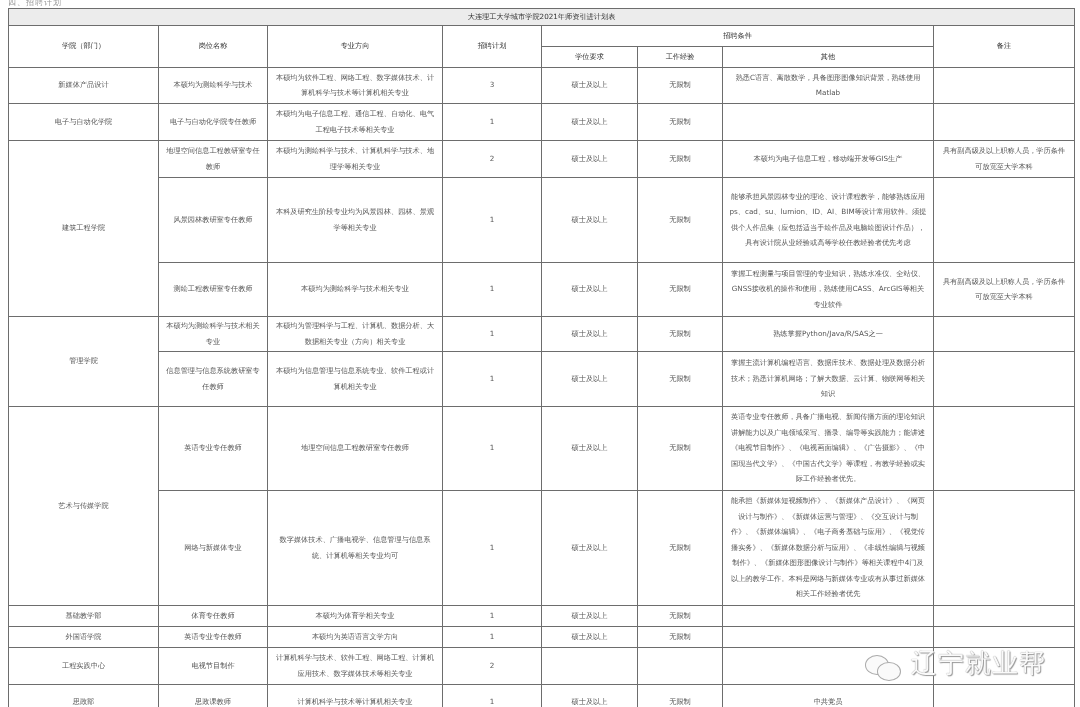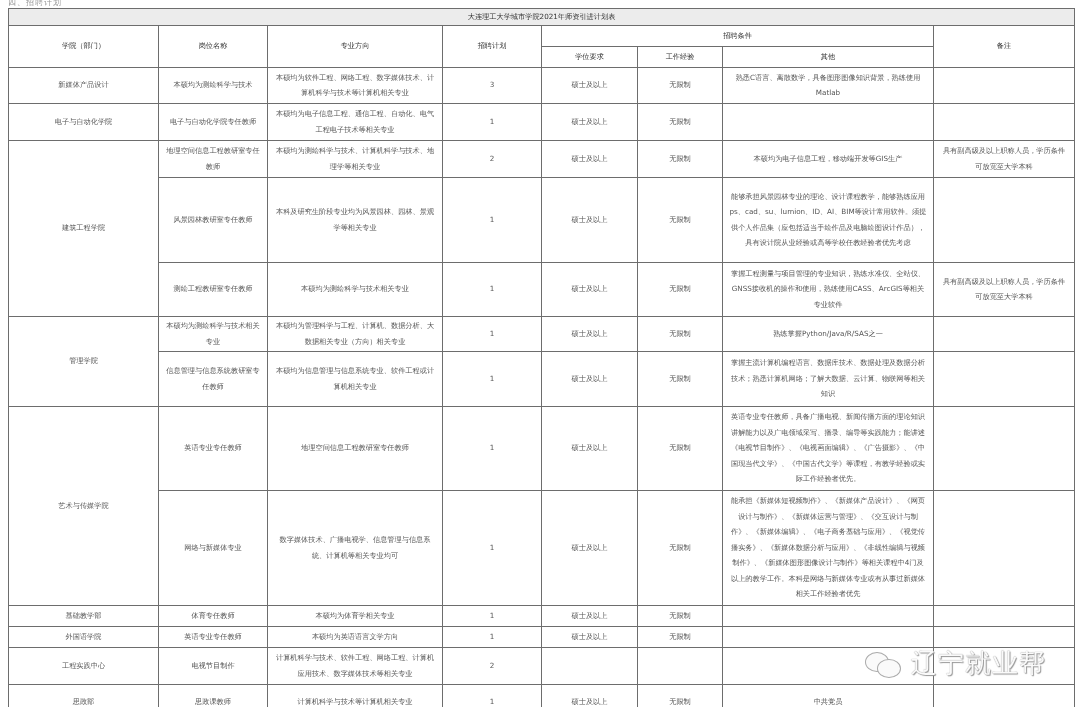--- a/index.html
+++ b/index.html
@@ -7,21 +7,21 @@
          font-family: "DejaVu Sans", sans-serif; color: #555; }
   .topnote { position: absolute; left: 8px; top: -3px; font-size: 8px; color: #999; letter-spacing: 1px; }
   table.plan { position: absolute; left: 8px; top: 8px; width: 1066px;
                border-collapse: collapse; table-layout: fixed; font-size: 7.2px; }
   table.plan td, table.plan th { border: 1px solid #6d6d6d; text-align: center; vertical-align: middle;
                padding: 0 6px; line-height: 15.5px; font-weight: normal; color: #555; }
   table.plan th { color: #333; }
   .title-row th { background: #ececec; height: 13px; line-height: 13px; font-size: 7.2px; color: #333; border-bottom: 1.5px solid #555; }
   .watermark { position: absolute; left: 865px; top: 646px; font-size: 26px; color: #fafafa;
                font-family: "DejaVu Sans", sans-serif; letter-spacing: 1px;
-               text-shadow: 0 0 1px #888, 1px 1px 1px #999; display:flex; align-items:center; gap:8px; }
+               text-shadow: 0 0 1px #888, 1px 1px 1px #999; display:flex; align-items:flex-end; gap:8px; }
   .wm-icon { width: 38px; height: 28px; position: relative; }
   .wm-icon .b1 { position:absolute; left:0; top:2px; width:22px; height:18px; border:1.5px solid #aaa; border-radius:50%; background:#fafafa; }
   .wm-icon .b2 { position:absolute; left:12px; top:9px; width:22px; height:17px; border:1.5px solid #aaa; border-radius:50%; background:#fafafa; }
 </style>
 </head>
 <body>
 
 <div class="topnote">四、招聘计划</div>
 
 <table class="plan">

